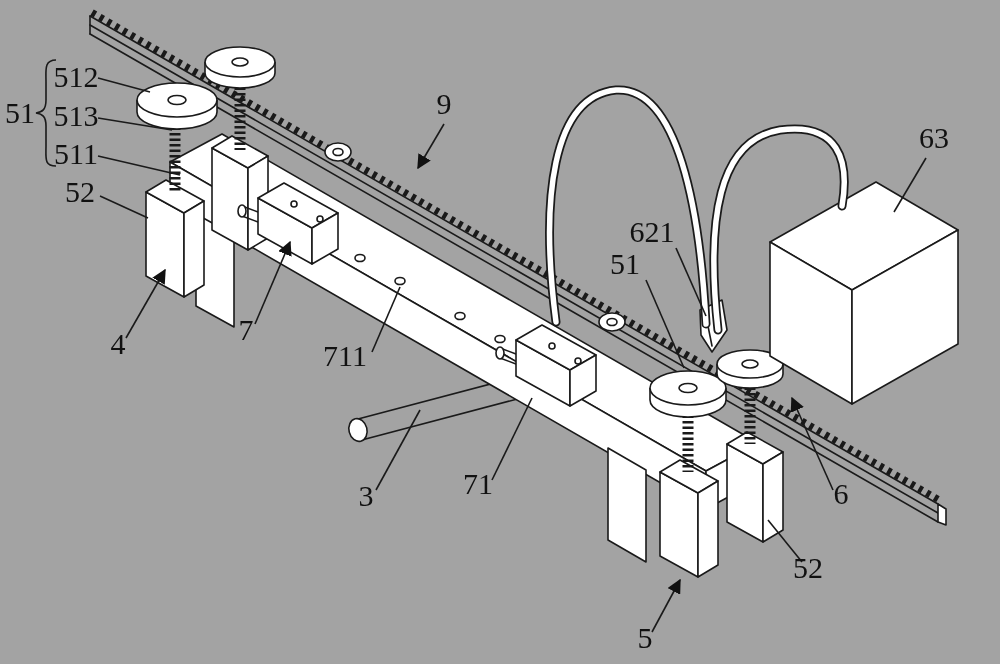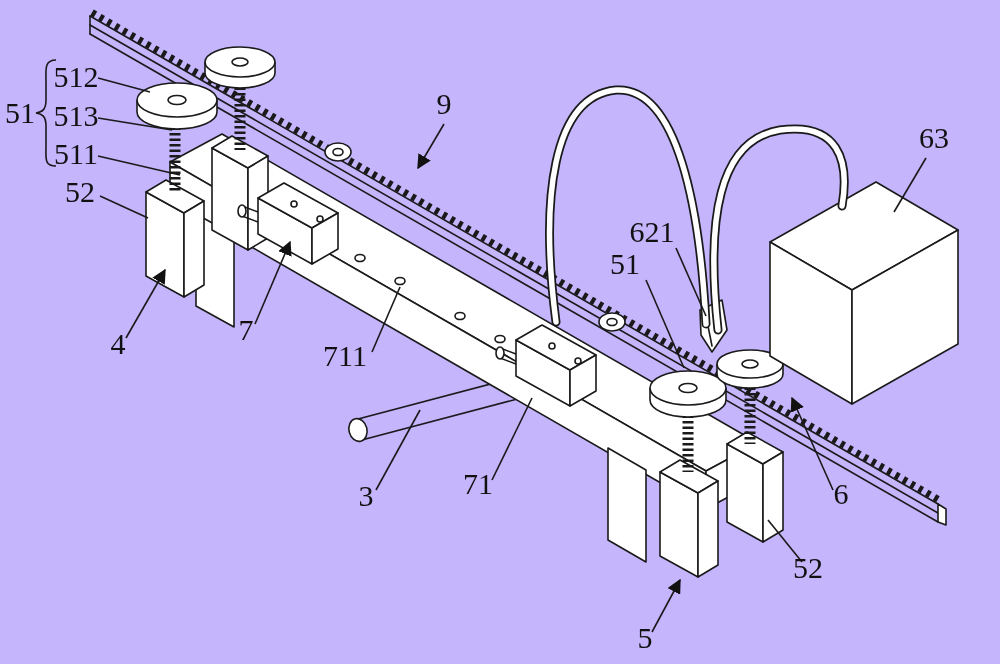--- a/index.html
+++ b/index.html
@@ -1,19 +1,19 @@
 <!DOCTYPE html>
 <html><head>
 <meta charset="utf-8">
 <style>
   html,body { margin:0; padding:0; background:#ffffff; }
   .canvas {
     position:relative;
     width:1000px; height:664px;
-    background:#c4b5fd;
+    background:#a3a3a3;
     overflow:hidden;
     font-family:"Liberation Serif", serif;
   }
   svg { display:block; }
   .ln   { fill:none; stroke:#1a1a1a; stroke-width:1.6; stroke-linejoin:round; stroke-linecap:round; }
   .face { fill:#ffffff; stroke:#1a1a1a; stroke-width:1.6; stroke-linejoin:round; }
   .teeth{ fill:none; stroke:#1a1a1a; stroke-width:7; stroke-dasharray:4 5; stroke-linecap:butt; }
   .thread { fill:none; stroke:#1a1a1a; stroke-width:11; stroke-dasharray:2.5 3; stroke-linecap:butt; }
   .tube-out { fill:none; stroke:#1a1a1a; stroke-width:9; stroke-linecap:round; }
   .tube-in  { fill:none; stroke:#ffffff; stroke-width:5.5; stroke-linecap:round; }

